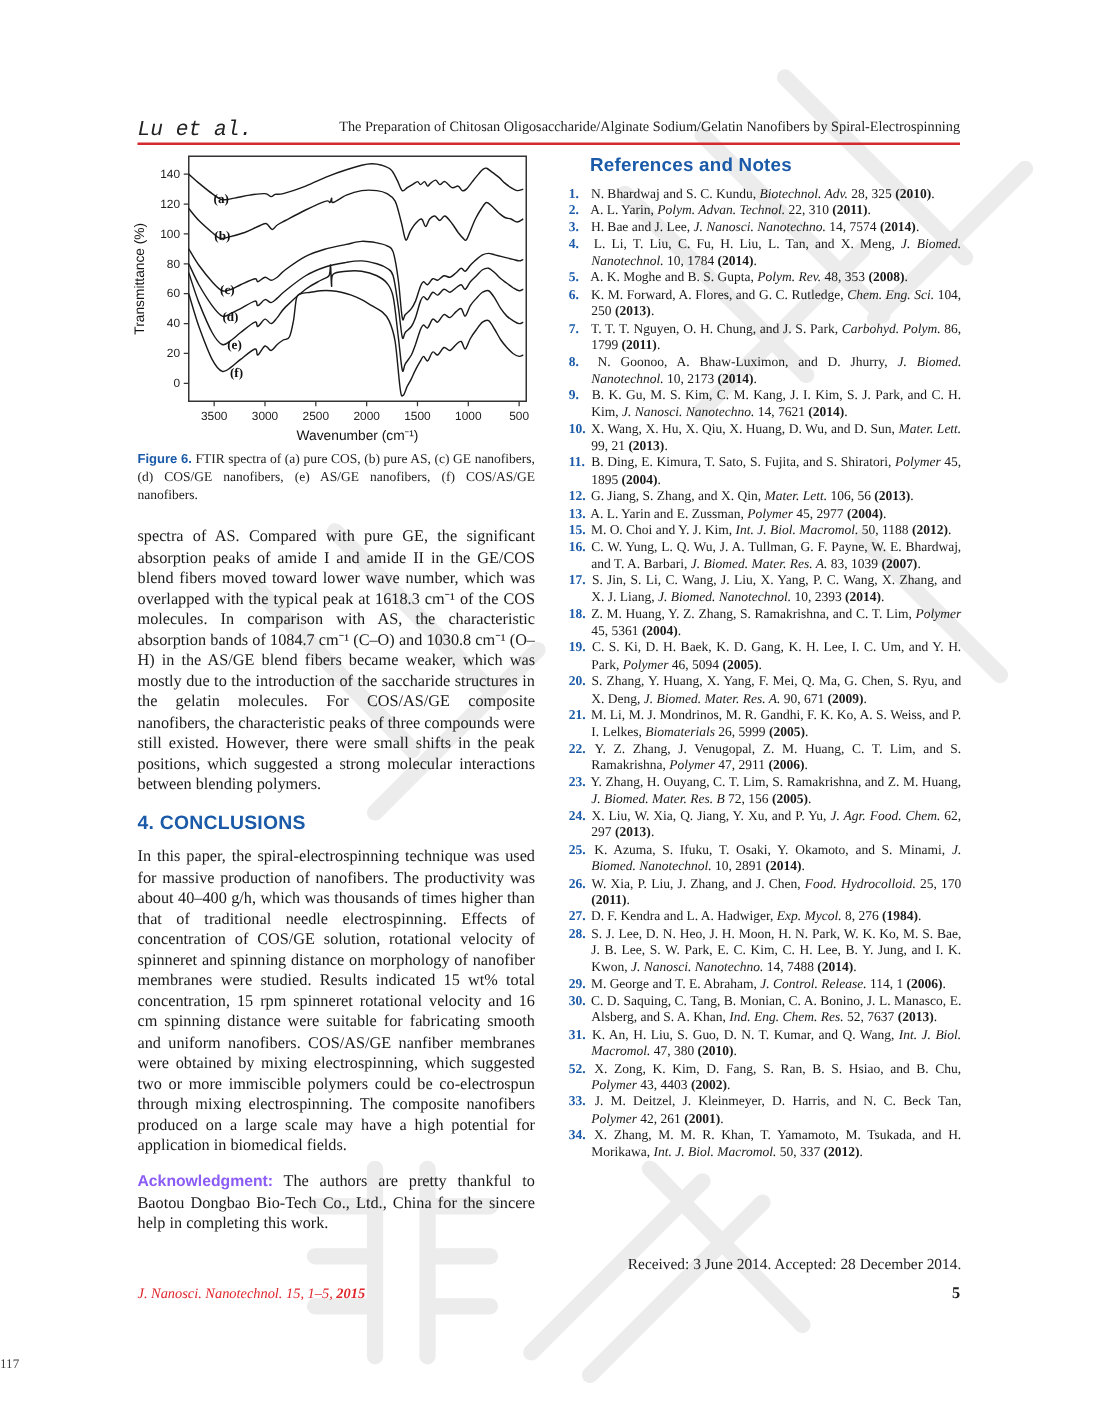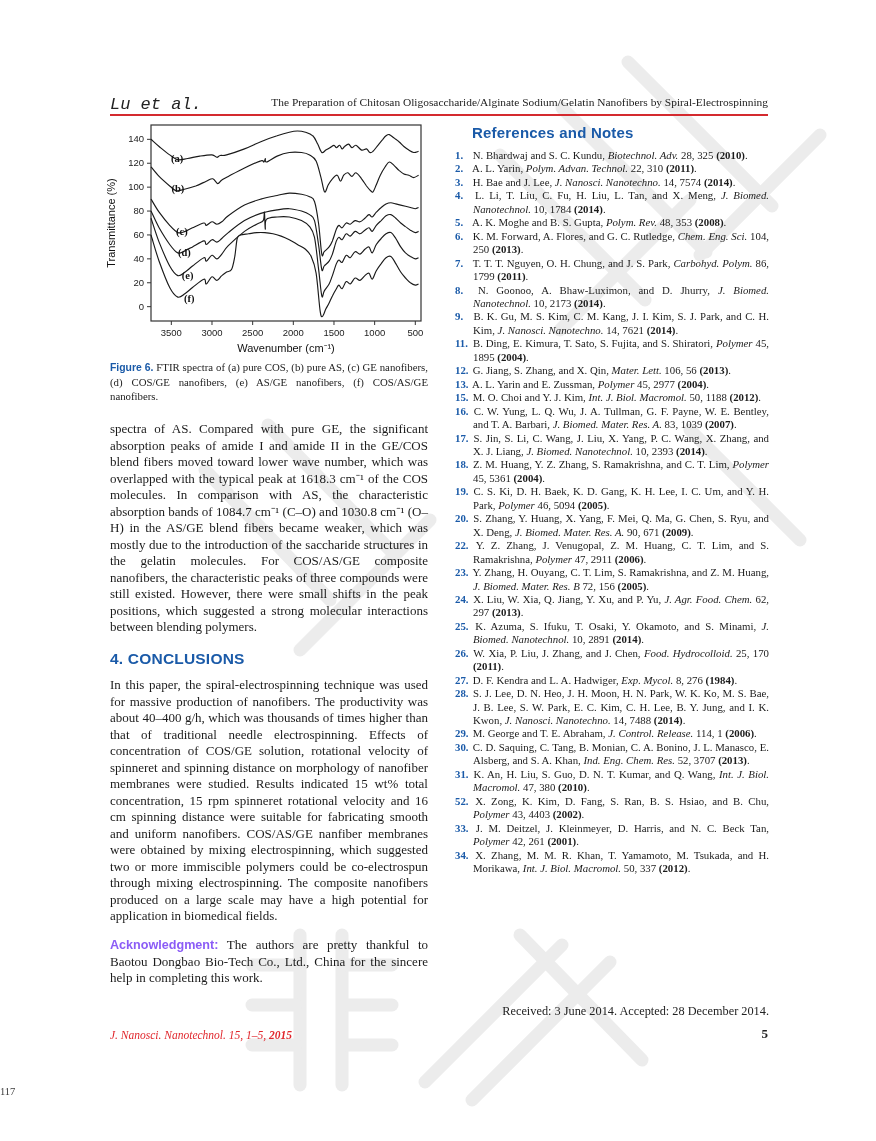--- a/index.html
+++ b/index.html
@@ -135,38 +135,40 @@
   <div class="abs reflist">
       <div class="ref"><span class="num">1.</span> <span>N. Bhardwaj and S. C. Kundu, </span><span class="it">Biotechnol. Adv.</span><span> 28, 325 </span><span class="bd">(2010)</span><span>.</span></div>
       <div class="ref"><span class="num">2.</span> <span>A. L. Yarin, </span><span class="it">Polym. Advan. Technol.</span><span> 22, 310 </span><span class="bd">(2011)</span><span>.</span></div>
       <div class="ref"><span class="num">3.</span> <span>H. Bae and J. Lee, </span><span class="it">J. Nanosci. Nanotechno.</span><span> 14, 7574 </span><span class="bd">(2014)</span><span>.</span></div>
       <div class="ref"><span class="num">4.</span> <span>L. Li, T. Liu, C. Fu, H. Liu, L. Tan, and X. Meng, </span><span class="it">J. Biomed. Nanotechnol.</span><span> 10, 1784 </span><span class="bd">(2014)</span><span>.</span></div>
       <div class="ref"><span class="num">5.</span> <span>A. K. Moghe and B. S. Gupta, </span><span class="it">Polym. Rev.</span><span> 48, 353 </span><span class="bd">(2008)</span><span>.</span></div>
       <div class="ref"><span class="num">6.</span> <span>K. M. Forward, A. Flores, and G. C. Rutledge, </span><span class="it">Chem. Eng. Sci.</span><span> 104, 250 </span><span class="bd">(2013)</span><span>.</span></div>
       <div class="ref"><span class="num">7.</span> <span>T. T. T. Nguyen, O. H. Chung, and J. S. Park, </span><span class="it">Carbohyd. Polym.</span><span> 86, 1799 </span><span class="bd">(2011)</span><span>.</span></div>
       <div class="ref"><span class="num">8.</span> <span>N. Goonoo, A. Bhaw-Luximon, and D. Jhurry, </span><span class="it">J. Biomed. Nanotechnol.</span><span> 10, 2173 </span><span class="bd">(2014)</span><span>.</span></div>
       <div class="ref"><span class="num">9.</span> <span>B. K. Gu, M. S. Kim, C. M. Kang, J. I. Kim, S. J. Park, and C. H. Kim, </span><span class="it">J. Nanosci. Nanotechno.</span><span> 14, 7621 </span><span class="bd">(2014)</span><span>.</span></div>
+      <div class="ref"><span class="num">10.</span> <span>X. Wang, X. Hu, X. Qiu, X. Huang, D. Wu, and D. Sun, </span><span class="it">Mater. Lett.</span><span> 99, 21 </span><span class="bd">(2013)</span><span>.</span></div>
       <div class="ref"><span class="num">11.</span> <span>B. Ding, E. Kimura, T. Sato, S. Fujita, and S. Shiratori, </span><span class="it">Polymer</span><span> 45, 1895 </span><span class="bd">(2004)</span><span>.</span></div>
       <div class="ref"><span class="num">12.</span> <span>G. Jiang, S. Zhang, and X. Qin, </span><span class="it">Mater. Lett.</span><span> 106, 56 </span><span class="bd">(2013)</span><span>.</span></div>
       <div class="ref"><span class="num">13.</span> <span>A. L. Yarin and E. Zussman, </span><span class="it">Polymer</span><span> 45, 2977 </span><span class="bd">(2004)</span><span>.</span></div>
       <div class="ref"><span class="num">15.</span> <span>M. O. Choi and Y. J. Kim, </span><span class="it">Int. J. Biol. Macromol.</span><span> 50, 1188 </span><span class="bd">(2012)</span><span>.</span></div>
-      <div class="ref"><span class="num">16.</span> <span>C. W. Yung, L. Q. Wu, J. A. Tullman, G. F. Payne, W. E. Bentley, and T. A. Barbari, </span><span class="it">J. Biomed. Mater. Res. A.</span><span> 83, 1039 </span><span class="bd">(2007)</span><span>.</span></div>
+      <div class="ref"><span class="num">16.</span> <span>C. W. Yung, L. Q. Wu, J. A. Tullman, G. F. Payne, W. E. Bhardwaj, and T. A. Barbari, </span><span class="it">J. Biomed. Mater. Res. A.</span><span> 83, 1039 </span><span class="bd">(2007)</span><span>.</span></div>
       <div class="ref"><span class="num">17.</span> <span>S. Jin, S. Li, C. Wang, J. Liu, X. Yang, P. C. Wang, X. Zhang, and X. J. Liang, </span><span class="it">J. Biomed. Nanotechnol.</span><span> 10, 2393 </span><span class="bd">(2014)</span><span>.</span></div>
       <div class="ref"><span class="num">18.</span> <span>Z. M. Huang, Y. Z. Zhang, S. Ramakrishna, and C. T. Lim, </span><span class="it">Polymer</span><span> 45, 5361 </span><span class="bd">(2004)</span><span>.</span></div>
       <div class="ref"><span class="num">19.</span> <span>C. S. Ki, D. H. Baek, K. D. Gang, K. H. Lee, I. C. Um, and Y. H. Park, </span><span class="it">Polymer</span><span> 46, 5094 </span><span class="bd">(2005)</span><span>.</span></div>
       <div class="ref"><span class="num">20.</span> <span>S. Zhang, Y. Huang, X. Yang, F. Mei, Q. Ma, G. Chen, S. Ryu, and X. Deng, </span><span class="it">J. Biomed. Mater. Res. A.</span><span> 90, 671 </span><span class="bd">(2009)</span><span>.</span></div>
+      <div class="ref"><span class="num">21.</span> <span>M. Li, M. J. Mondrinos, M. R. Gandhi, F. K. Ko, A. S. Weiss, and P. I. Lelkes, </span><span class="it">Biomaterials</span><span> 26, 5999 </span><span class="bd">(2005)</span><span>.</span></div>
       <div class="ref"><span class="num">22.</span> <span>Y. Z. Zhang, J. Venugopal, Z. M. Huang, C. T. Lim, and S. Ramakrishna, </span><span class="it">Polymer</span><span> 47, 2911 </span><span class="bd">(2006)</span><span>.</span></div>
       <div class="ref"><span class="num">23.</span> <span>Y. Zhang, H. Ouyang, C. T. Lim, S. Ramakrishna, and Z. M. Huang, </span><span class="it">J. Biomed. Mater. Res. B</span><span> 72, 156 </span><span class="bd">(2005)</span><span>.</span></div>
       <div class="ref"><span class="num">24.</span> <span>X. Liu, W. Xia, Q. Jiang, Y. Xu, and P. Yu, </span><span class="it">J. Agr. Food. Chem.</span><span> 62, 297 </span><span class="bd">(2013)</span><span>.</span></div>
       <div class="ref"><span class="num">25.</span> <span>K. Azuma, S. Ifuku, T. Osaki, Y. Okamoto, and S. Minami, </span><span class="it">J. Biomed. Nanotechnol.</span><span> 10, 2891 </span><span class="bd">(2014)</span><span>.</span></div>
       <div class="ref"><span class="num">26.</span> <span>W. Xia, P. Liu, J. Zhang, and J. Chen, </span><span class="it">Food. Hydrocolloid.</span><span> 25, 170 </span><span class="bd">(2011)</span><span>.</span></div>
       <div class="ref"><span class="num">27.</span> <span>D. F. Kendra and L. A. Hadwiger, </span><span class="it">Exp. Mycol.</span><span> 8, 276 </span><span class="bd">(1984)</span><span>.</span></div>
       <div class="ref"><span class="num">28.</span> <span>S. J. Lee, D. N. Heo, J. H. Moon, H. N. Park, W. K. Ko, M. S. Bae, J. B. Lee, S. W. Park, E. C. Kim, C. H. Lee, B. Y. Jung, and I. K. Kwon, </span><span class="it">J. Nanosci. Nanotechno.</span><span> 14, 7488 </span><span class="bd">(2014)</span><span>.</span></div>
       <div class="ref"><span class="num">29.</span> <span>M. George and T. E. Abraham, </span><span class="it">J. Control. Release.</span><span> 114, 1 </span><span class="bd">(2006)</span><span>.</span></div>
-      <div class="ref"><span class="num">30.</span> <span>C. D. Saquing, C. Tang, B. Monian, C. A. Bonino, J. L. Manasco, E. Alsberg, and S. A. Khan, </span><span class="it">Ind. Eng. Chem. Res.</span><span> 52, 3707 </span><span class="bd">(2013)</span><span>.</span></div>
+      <div class="ref"><span class="num">30.</span> <span>C. D. Saquing, C. Tang, B. Monian, C. A. Bonino, J. L. Manasco, E. Alsberg, and S. A. Khan, </span><span class="it">Ind. Eng. Chem. Res.</span><span> 52, 7637 </span><span class="bd">(2013)</span><span>.</span></div>
       <div class="ref"><span class="num">31.</span> <span>K. An, H. Liu, S. Guo, D. N. T. Kumar, and Q. Wang, </span><span class="it">Int. J. Biol. Macromol.</span><span> 47, 380 </span><span class="bd">(2010)</span><span>.</span></div>
       <div class="ref"><span class="num">52.</span> <span>X. Zong, K. Kim, D. Fang, S. Ran, B. S. Hsiao, and B. Chu, </span><span class="it">Polymer</span><span> 43, 4403 </span><span class="bd">(2002)</span><span>.</span></div>
       <div class="ref"><span class="num">33.</span> <span>J. M. Deitzel, J. Kleinmeyer, D. Harris, and N. C. Beck Tan, </span><span class="it">Polymer</span><span> 42, 261 </span><span class="bd">(2001)</span><span>.</span></div>
       <div class="ref"><span class="num">34.</span> <span>X. Zhang, M. M. R. Khan, T. Yamamoto, M. Tsukada, and H. Morikawa, </span><span class="it">Int. J. Biol. Macromol.</span><span> 50, 337 </span><span class="bd">(2012)</span><span>.</span></div>
     </div>
 
   <div class="abs received">Received: 3 June 2014. Accepted: 28 December 2014.</div>
 
   <div class="abs foot-journal">
     <span>J. Nanosci. Nanotechnol. 15, 1–5, </span><span class="bd">2015</span>

